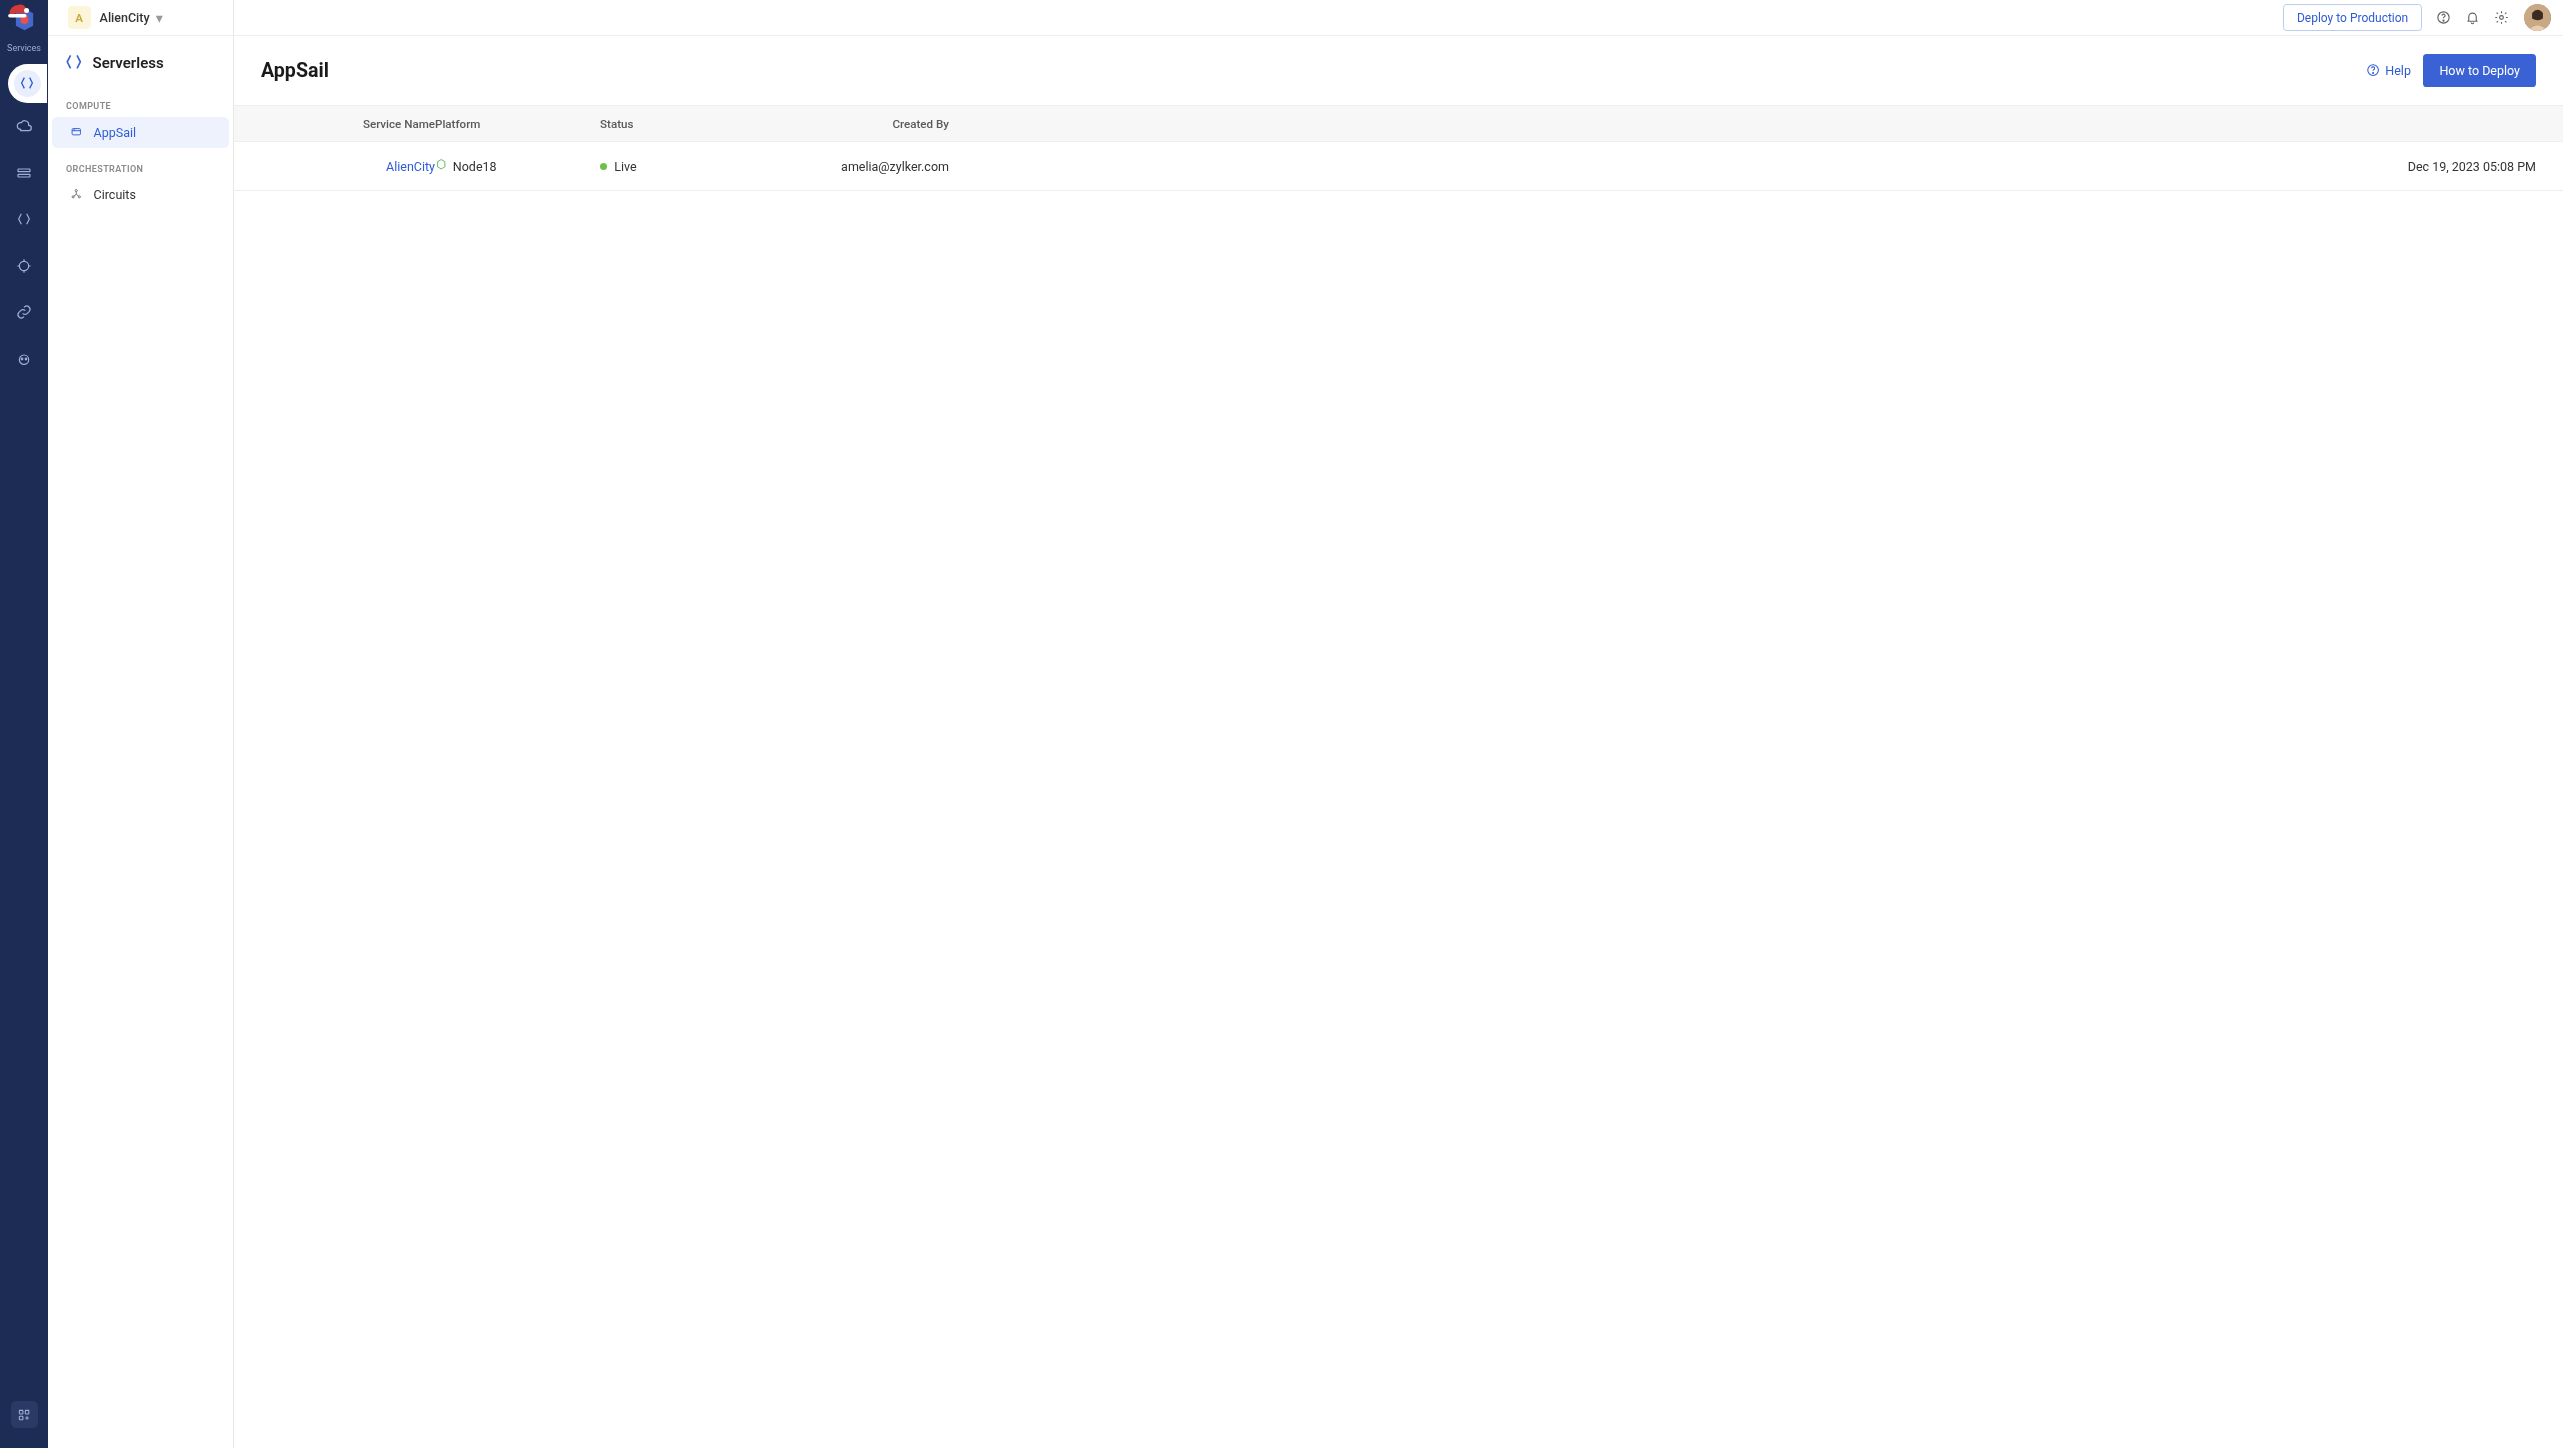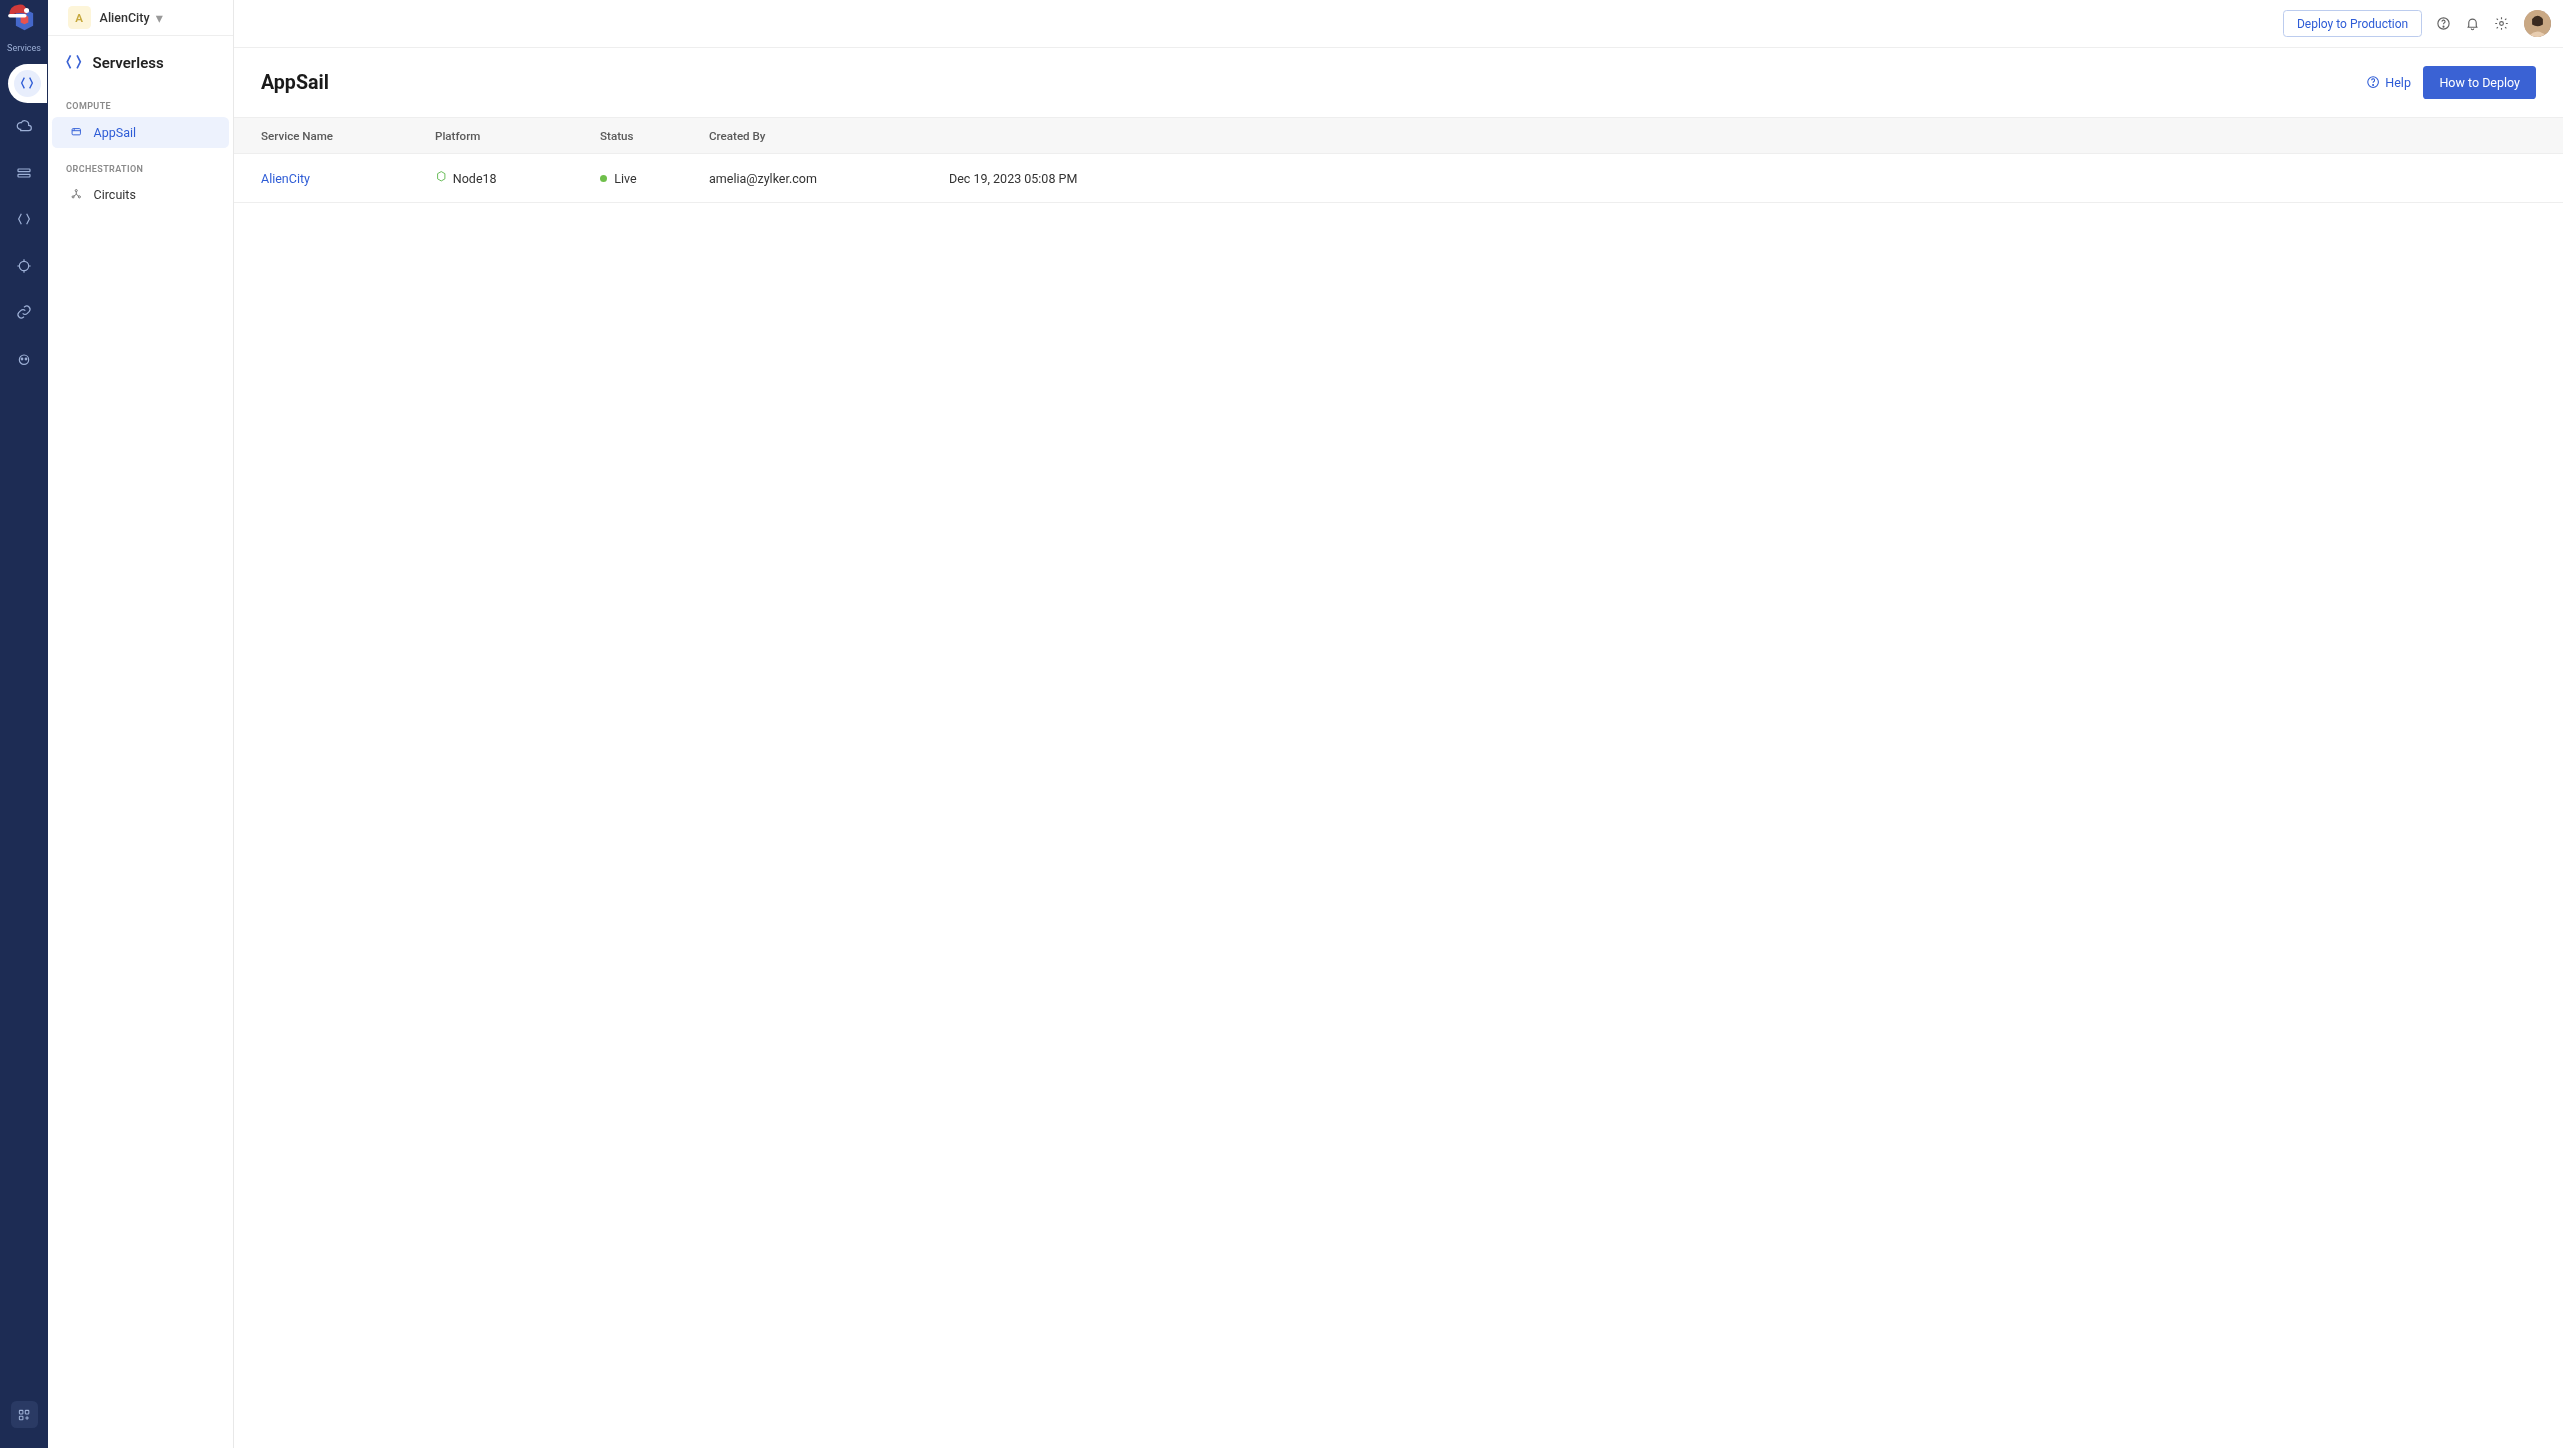--- a/index.html
+++ b/index.html
@@ -35,33 +35,33 @@
 
 .sb-section { padding: 3.6px 0 3.6px 0; }
 .sb-section-title { font-size: 9px; letter-spacing: 0.4px; color: #8a8a8a; font-weight: 600; padding: 9px 0 5.3px 18px; }
 .sb-item { display: flex; align-items: center; gap: 10.7px; padding: 8px 12.5px 8px 18px; font-size: 12.5px; color: #333; margin: 0 4.4px; border-radius: 5.3px; cursor: pointer; }
 .sb-item svg { width: 12.5px; height: 12.5px; color: #6b6b6b; flex-shrink: 0; }
 .sb-item.active { background: #edf2fd; color: #2e5cd6; }
 .sb-item.active svg { color: #2e5cd6; }
 
 
 .main { flex: 1; display: flex; flex-direction: column; }
-.topbar { height: 48px; border-bottom: 0.9px solid #eee; display: flex; align-items: center; justify-content: flex-end; padding: 0 12.5px; gap: 14.2px; }
+.topbar { height: 36px; border-bottom: 0.9px solid #eee; display: flex; align-items: center; justify-content: flex-end; padding: 0 12.5px; gap: 14.2px; }
 .deploy-btn { border: 0.9px solid #bcccee; color: #2e5cd6; background: #fff; font-size: 12px; padding: 5.3px 12.5px; border-radius: 3.6px; cursor: pointer; font-family: inherit; }
 .tb-icon { color: #616161; cursor: pointer; display: flex; }
 .tb-icon svg { width: 15px; height: 15px; }
 .avatar { width: 27px; height: 27px; border-radius: 50%; background: linear-gradient(135deg,#d7b59b,#8e6f5c); display: flex; align-items: center; justify-content: center; overflow: hidden; }
 
 .page-head { display: flex; align-items: center; padding: 18px 27px 18px 27px; }
 .page-title { font-size: 19.6px; font-weight: 700; color: #1a1a1a; flex: 1; }
 .help-link { display: flex; align-items: flex-start; gap: 5.3px; color: #2e5cd6; font-size: 12.5px; margin-right: 12.5px; cursor: pointer; }
 .help-link svg { width: 14.2px; height: 14.2px; }
 .howto-btn { background: #3a62d4; color: #fff; border: none; font-size: 12.5px; padding: 9px 16px; border-radius: 3.6px; cursor: pointer; font-family: inherit; }
 
-.table { width: 100%; }
+.table { width: 100%; text-align: right; }
 .thead { display: flex; background: #f7f7f7; border-top: 0.9px solid #eee; border-bottom: 0.9px solid #eee; padding: 10.7px 27px; font-size: 11.6px; color: #5a5a5a; font-weight: 500; }
 .trow { display: flex; border-bottom: 0.9px solid #eee; padding: 16px 27px; font-size: 12.5px; color: #333; align-items: center; }
 .col-name { width: 174px; }
 .col-plat { width: 165px; display: flex; align-items: center; gap: 5.3px; }
 .col-status { width: 109px; display: flex; align-items: center; gap: 7.1px; }
 .col-created { width: 240px; }
 .col-deployed { flex: 1; }
 .link { color: #2e5cd6; cursor: pointer; }
 .dot { width: 7.1px; height: 7.1px; border-radius: 50%; background: #6fbf4b; }
 .hex-icon { color: #5fb84e; }

